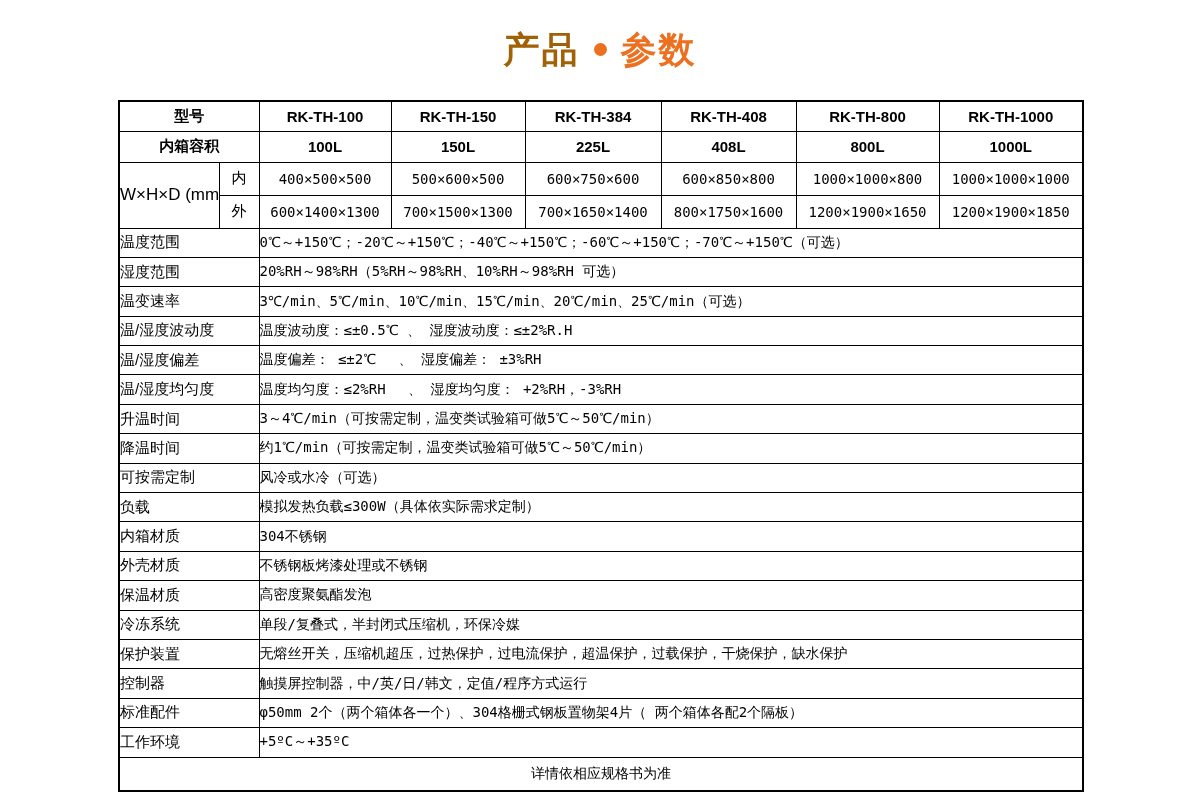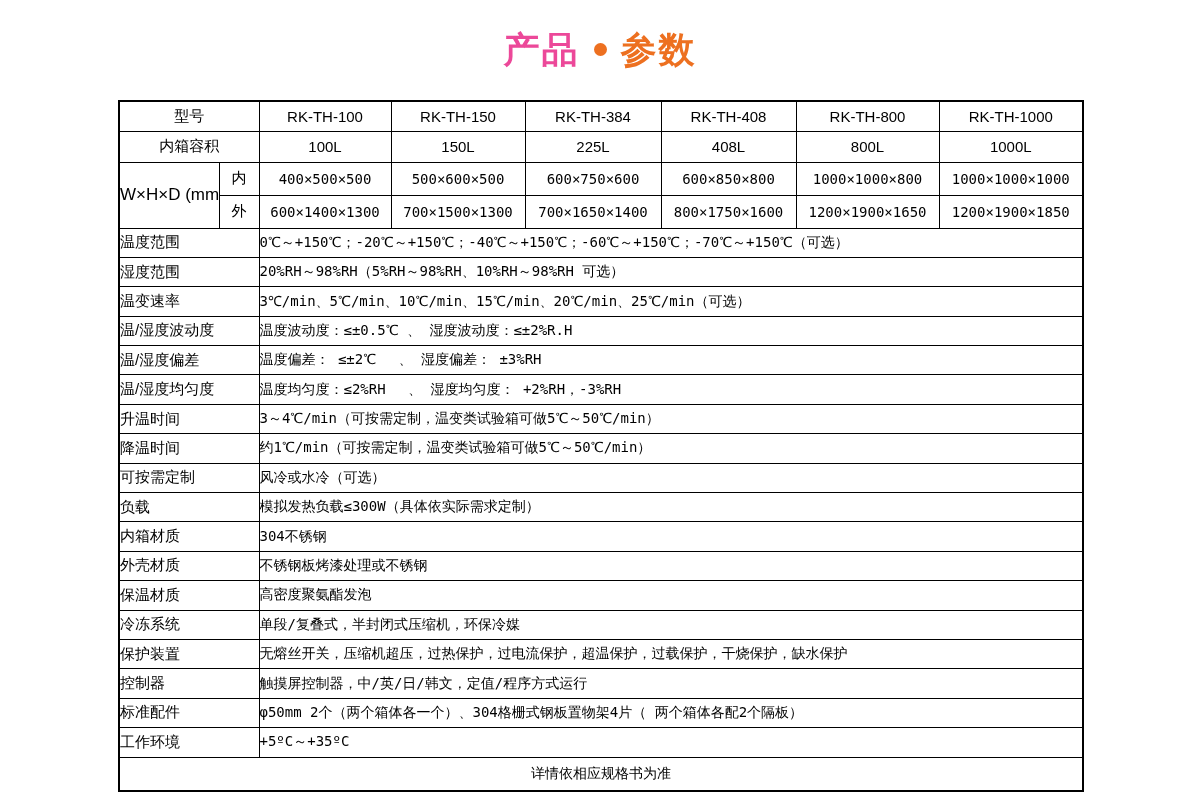--- a/index.html
+++ b/index.html
@@ -17,21 +17,21 @@
     position: absolute;
     top: 26px;
     left: 0;
     width: 100%;
     text-align: center;
     font-size: 36px;
     font-weight: bold;
     letter-spacing: 2px;
     white-space: nowrap;
   }
-  .t-dark { color: #ec4899; }
+  .t-dark { color: #a16207; }
   .t-orange { color: var(--accent, #ed7020); }
   .t-dot {
     display: inline-block;
     width: 13px;
     height: 13px;
     border-radius: 50%;
     background: var(--accent, #ed7020);
     margin: 0 14px 6px 14px;
     vertical-align: middle;
   }
@@ -51,21 +51,21 @@
     vertical-align: middle;
     overflow: hidden;
     white-space: nowrap;
   }
   tr.r-header { height: 30px; }
   tr.r-vol    { height: 31px; }
   tr.r-dim    { height: 33px; }
   tr.spec-row { height: 29.4px; }
   tr.r-footer { height: 34px; border-radius: 11px; }
   .hd {
-    font-weight: normal;
+    font-weight: bold;
     font-size: 15px;
     text-align: center;
   }
   .dim-label {
     font-size: 17px;
     text-align: center;
     font-weight: normal;
   }
   .sub-label {
     font-size: 15px;

